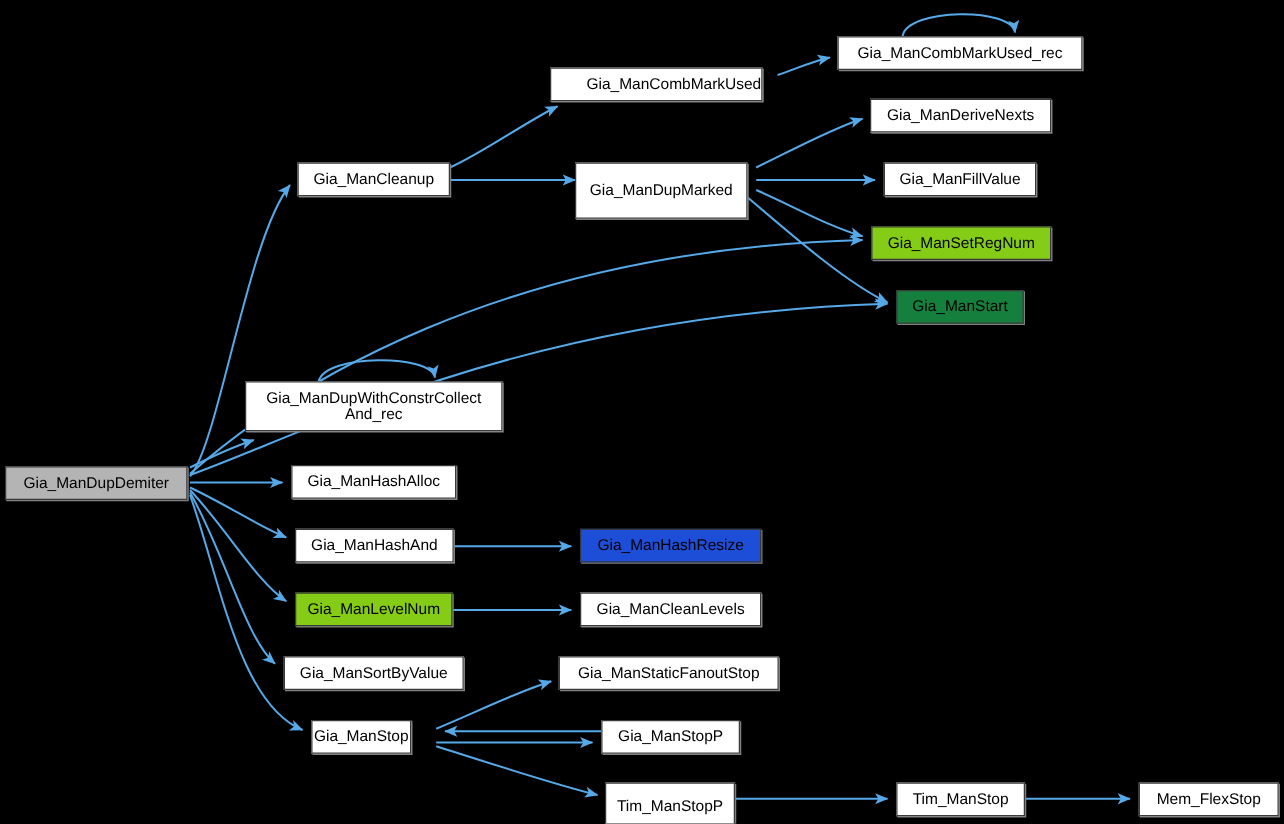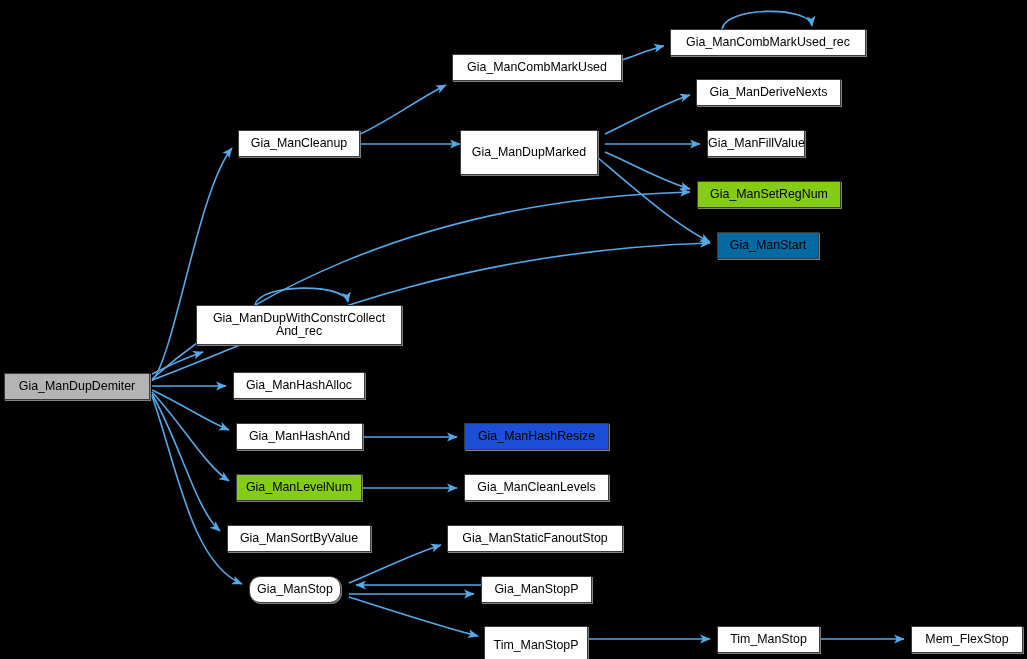--- a/index.html
+++ b/index.html
@@ -85,35 +85,35 @@
         <path d="M 481,585 L 356,585" fill="none" stroke="#56a9e8" stroke-width="1.6" marker-end="url(#arrowhead)"></path>
         <path d="M 349,594 L 474,594" fill="none" stroke="#56a9e8" stroke-width="1.6" marker-end="url(#arrowhead)"></path>
         <path d="M 349,597 C 390,610 445,628 478,636" fill="none" stroke="#56a9e8" stroke-width="1.6" marker-end="url(#arrowhead)"></path>
         <path d="M 588,639 L 710,639" fill="none" stroke="#56a9e8" stroke-width="1.6" marker-end="url(#arrowhead)"></path>
         <path d="M 820,639 L 904,639" fill="none" stroke="#56a9e8" stroke-width="1.6" marker-end="url(#arrowhead)"></path>
       </g>
   </svg>
   <div id="node-group">
       <div class="node root" style="left: 4px; top: 373px; width: 146px; height: 27px; background: rgb(180, 180, 180); border-color: rgb(58, 58, 58);"><span class="node-label">Gia_ManDupDemiter</span></div>
       <div class="node" style="left: 238px; top: 130px; width: 122px; height: 27px; background: rgb(255, 255, 255); border-color: rgb(58, 58, 58); text-align: center;"><span class="node-label">Gia_ManCleanup</span></div>
-      <div class="node" style="left: 452px; top: 54px; width: 170px; height: 27px; background: rgb(255, 255, 255); border-color: rgb(58, 58, 58);"><span class="node-label">Gia_ManCombMarkUsed</span></div>
+      <div class="node" style="left: 440px; top: 54px; width: 170px; height: 27px; background: rgb(255, 255, 255); border-color: rgb(58, 58, 58); text-align: right;"><span class="node-label">Gia_ManCombMarkUsed</span></div>
       <div class="node" style="left: 670px; top: 29px; width: 196px; height: 27px; background: rgb(255, 255, 255); border-color: rgb(58, 58, 58);"><span class="node-label">Gia_ManCombMarkUsed_rec</span></div>
       <div class="node" style="left: 460px; top: 130px; width: 138px; height: 45px; background: rgb(255, 255, 255); border-color: rgb(58, 58, 58);"><span class="node-label">Gia_ManDupMarked</span></div>
       <div class="node" style="left: 696px; top: 79px; width: 145px; height: 27px; background: rgb(255, 255, 255); border-color: rgb(58, 58, 58);"><span class="node-label">Gia_ManDeriveNexts</span></div>
-      <div class="node" style="left: 707px; top: 130px; width: 98px; height: 27px; background: rgb(255, 255, 255); border-color: rgb(58, 58, 58); align-items: center;"><span class="node-label">Gia_ManFillValue</span></div>
+      <div class="node" style="left: 707px; top: 130px; width: 122px; height: 27px; background: rgb(255, 255, 255); border-color: rgb(58, 58, 58); align-items: center;"><span class="node-label">Gia_ManFillValue</span></div>
       <div class="node" style="left: 697px; top: 181px; width: 144px; height: 27px; background: #84cc16; border-color: rgb(58, 58, 58);"><span class="node-label">Gia_ManSetRegNum</span></div>
-      <div class="node" style="left: 717px; top: 232px; width: 102px; height: 27px; background: #0369a1; border-color: rgb(58, 58, 58);"><span class="node-label">Gia_ManStart</span></div>
+      <div class="node" style="left: 717px; top: 232px; width: 102px; height: 27px; background: #15803d; border-color: rgb(58, 58, 58);"><span class="node-label">Gia_ManStart</span></div>
       <div class="node" style="left: 196px; top: 305px; width: 206px; height: 40px; background: rgb(255, 255, 255); border-color: rgb(58, 58, 58);"><span class="node-label">Gia_ManDupWithConstrCollect
 And_rec</span></div>
       <div class="node" style="left: 233px; top: 372px; width: 132px; height: 27px; background: rgb(255, 255, 255); border-color: rgb(58, 58, 58);"><span class="node-label">Gia_ManHashAlloc</span></div>
       <div class="node" style="left: 236px; top: 423px; width: 127px; height: 27px; background: rgb(255, 255, 255); border-color: rgb(58, 58, 58);"><span class="node-label">Gia_ManHashAnd</span></div>
       <div class="node" style="left: 464px; top: 423px; width: 145px; height: 27px; background: #1d4ed8; border-color: rgb(58, 58, 58);"><span class="node-label">Gia_ManHashResize</span></div>
       <div class="node" style="left: 236px; top: 474px; width: 126px; height: 27px; background: #84cc16; border-color: rgb(58, 58, 58);"><span class="node-label">Gia_ManLevelNum</span></div>
       <div class="node" style="left: 464px; top: 474px; width: 145px; height: 27px; background: rgb(255, 255, 255); border-color: rgb(58, 58, 58);"><span class="node-label">Gia_ManCleanLevels</span></div>
       <div class="node" style="left: 227px; top: 525px; width: 144px; height: 27px; background: rgb(255, 255, 255); border-color: rgb(58, 58, 58);"><span class="node-label">Gia_ManSortByValue</span></div>
       <div class="node" style="left: 447px; top: 525px; width: 176px; height: 27px; background: rgb(255, 255, 255); border-color: rgb(58, 58, 58);"><span class="node-label">Gia_ManStaticFanoutStop</span></div>
-      <div class="node" style="left: 249px; top: 576px; width: 92px; height: 27px; background: rgb(255, 255, 255); border-color: rgb(58, 58, 58); border-radius: 11px;"><span class="node-label">Gia_ManStop</span></div>
+      <div class="node" style="left: 249px; top: 576px; width: 80px; height: 27px; background: rgb(255, 255, 255); border-color: rgb(58, 58, 58);"><span class="node-label">Gia_ManStop</span></div>
       <div class="node" style="left: 481px; top: 576px; width: 111px; height: 27px; background: rgb(255, 255, 255); border-color: rgb(58, 58, 58);"><span class="node-label">Gia_ManStopP</span></div>
       <div class="node" style="left: 484px; top: 626px; width: 104px; height: 38px; background: rgb(255, 255, 255); border-color: rgb(58, 58, 58); align-items: center;"><span class="node-label">Tim_ManStopP</span></div>
       <div class="node" style="left: 717px; top: 626px; width: 103px; height: 27px; background: rgb(255, 255, 255); border-color: rgb(58, 58, 58);"><span class="node-label">Tim_ManStop</span></div>
       <div class="node" style="left: 911px; top: 626px; width: 112px; height: 27px; background: rgb(255, 255, 255); border-color: rgb(58, 58, 58);"><span class="node-label">Mem_FlexStop</span></div>
     </div>
 </div>
 
 </body></html>

